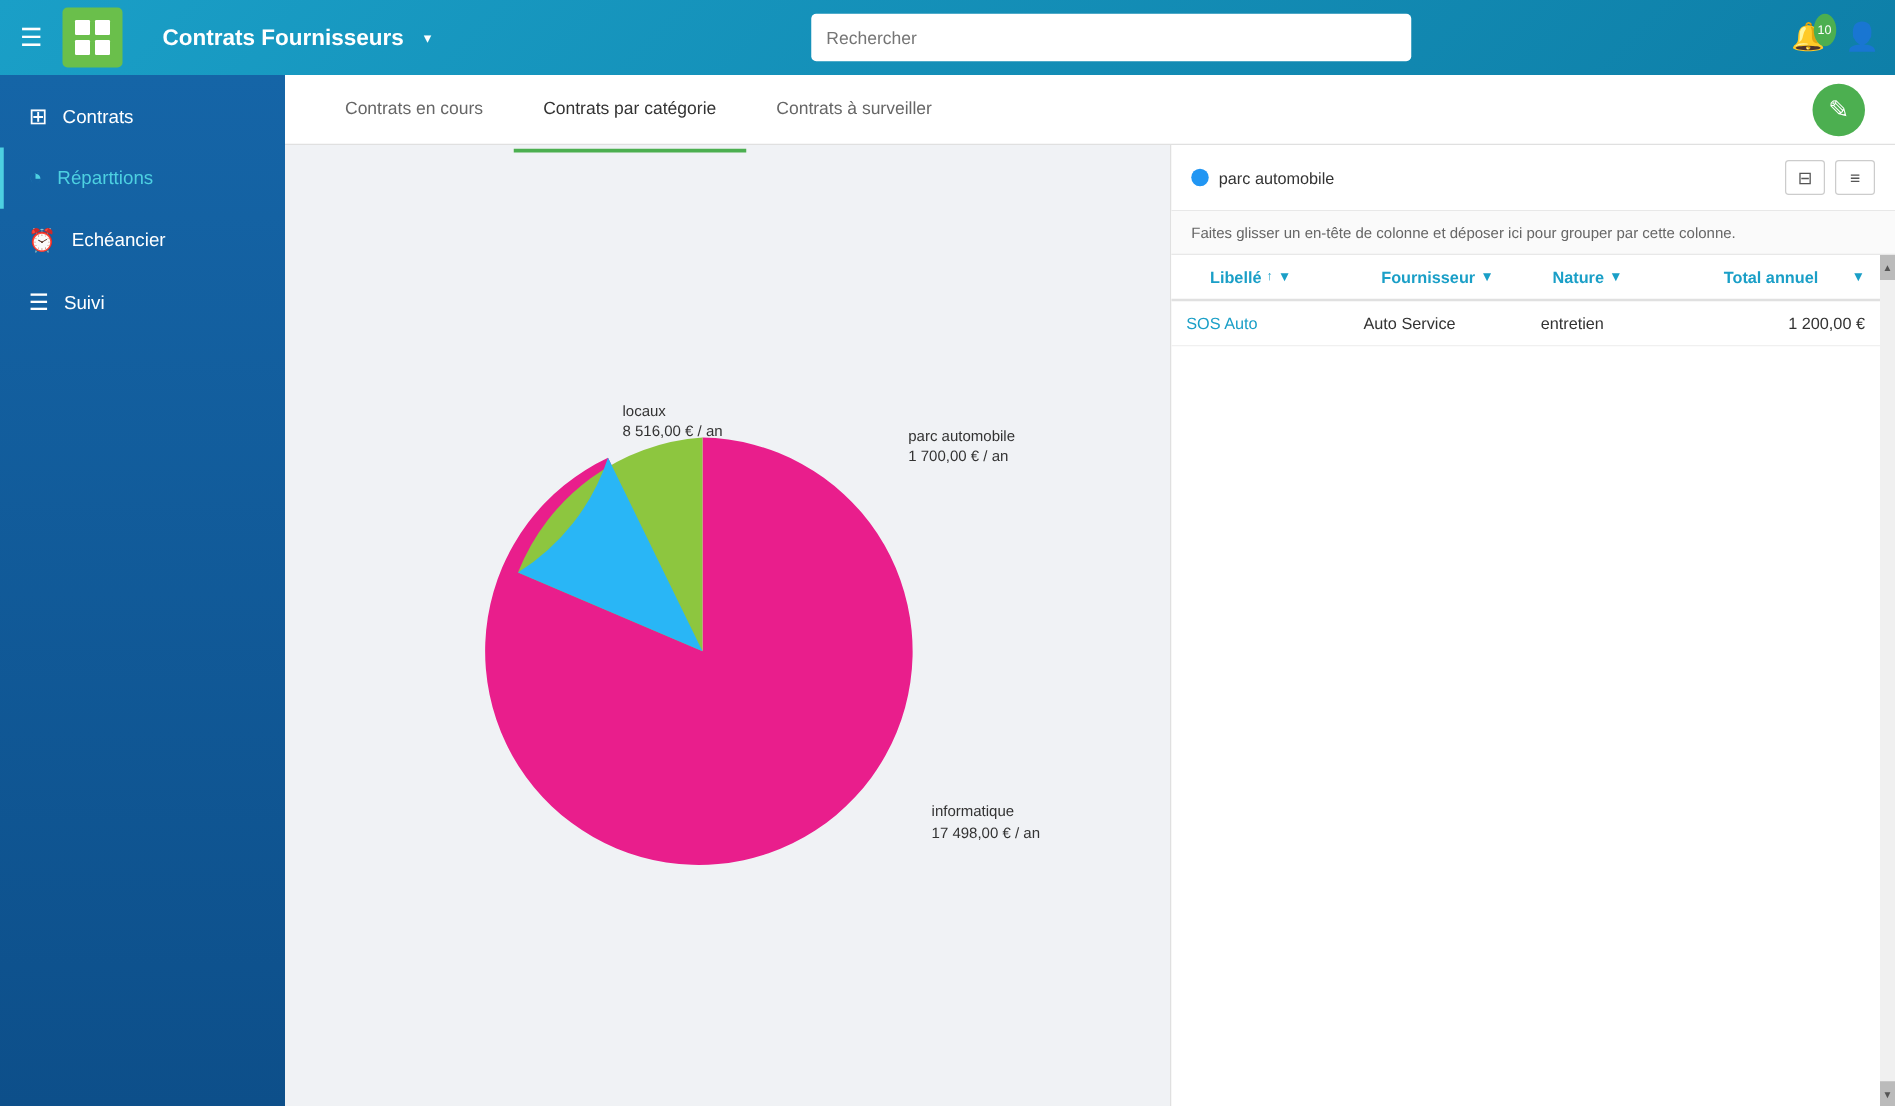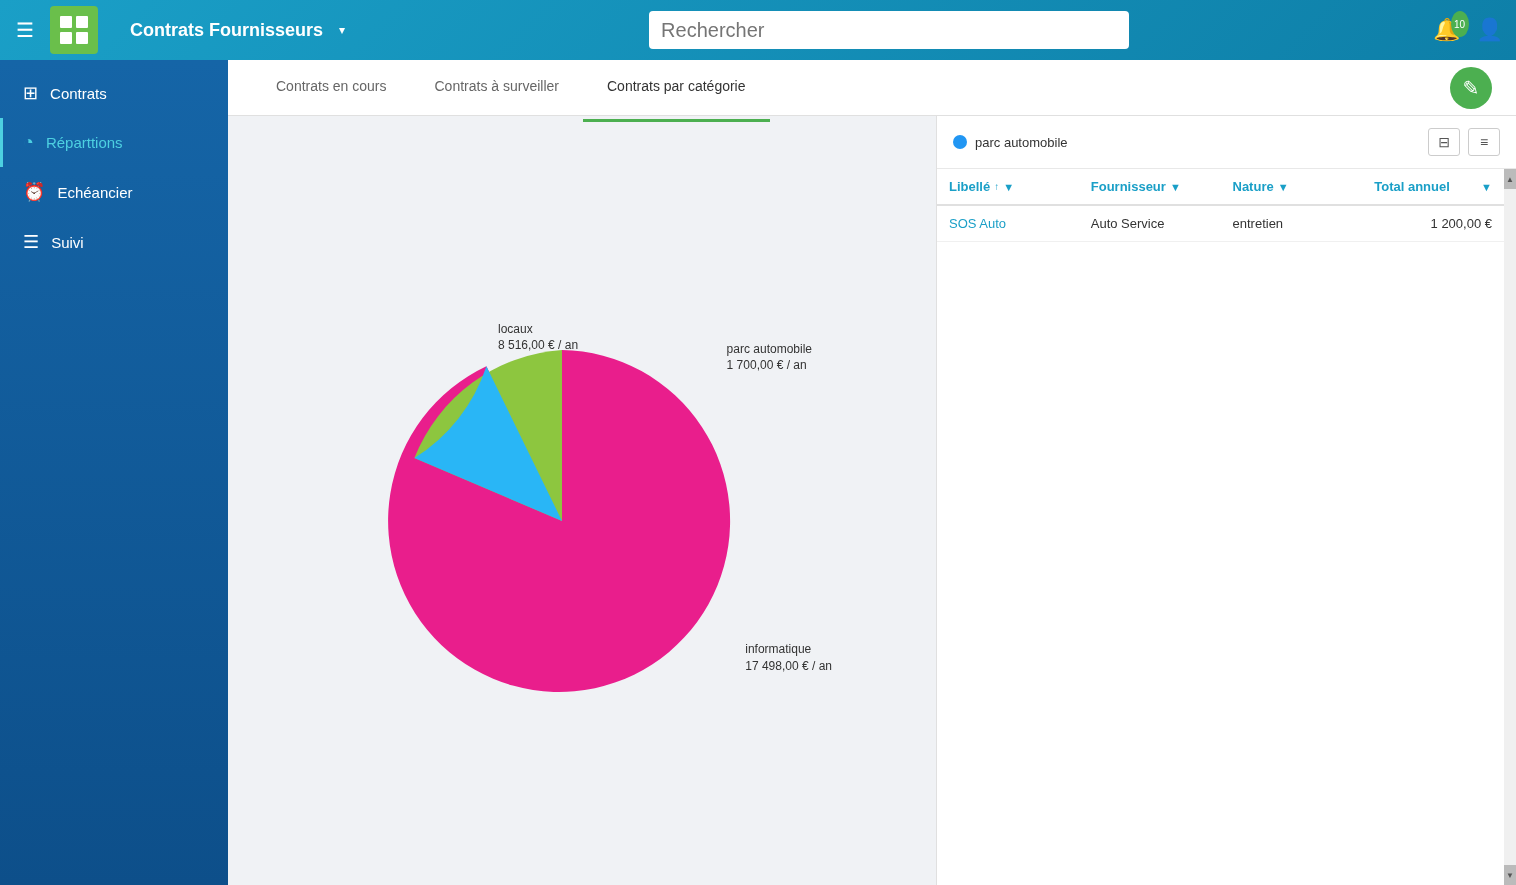--- a/index.html
+++ b/index.html
@@ -26,21 +26,21 @@
     .logo-box svg { width: 32px; height: 32px; }
     .app-title { color: white; font-size: 18px; font-weight: bold; margin-left: 20px; }
     .dropdown-arrow { color: white; font-size: 12px; margin-left: 4px; }
     .search-box {
       flex: 1; max-width: 480px; margin-left: auto;
       background: white; border-radius: 4px;
       display: flex; align-items: center; padding: 0 12px;
       height: 38px;
     }
     .search-box input {
-      border: none; outline: none; width: 100%; font-size: 20px; color: #0c4a6e;
+      border: none; outline: none; width: 100%; font-size: 14px; color: #0c4a6e;
     }
     .top-nav-actions { display: flex; align-items: center; gap: 16px; margin-left: auto; }
     .notif-wrapper { position: relative; cursor: pointer; }
     .notif-icon { color: white; font-size: 22px; }
     .notif-badge {
       position: absolute; top: -6px; right: -8px;
       background: #4caf50; color: white; border-radius: 50%;
       width: 18px; height: 26px; font-size: 10px;
       display: flex; align-items: center; justify-content: center;
     }
@@ -185,20 +185,21 @@
       border-bottom: 1px solid #e8e8e8;
     }
     .data-table { flex: 1; overflow-y: auto; }
     .table-header {
       display: flex;
       background: white;
       border-bottom: 2px solid #e0e0e0;
       position: sticky;
       top: 0;
       z-index: 2;
+      padding-left: 19px;
     }
     .th {
       display: flex; align-items: center; gap: 4px;
       padding: 10px 12px;
       font-weight: bold;
       color: #1a9fc7;
       font-size: 13px;
       flex: 1;
     }
     .th .filter-icon { color: #1a9fc7; font-size: 11px; cursor: pointer; }
@@ -287,25 +288,25 @@
       <span>Suivi</span>
     </div>
   </div>
 
   <div class="content">
 
     <div class="tabs-bar">
       <div class="tab">
         <span>Contrats en cours</span>
       </div>
+      <div class="tab active">
+        <span>Contrats par catégorie</span>
+      </div>
       <div class="tab">
         <span>Contrats à surveiller</span>
-      </div>
-      <div class="tab active">
-        <span>Contrats par catégorie</span>
       </div>
       <div class="tab-add-btn">
         <span>✎</span>
       </div>
     </div>
 
     <div class="content-area">
 
       <div class="chart-section">
         <div class="pie-container">
@@ -343,20 +344,21 @@
           <div class="legend-dot" style="background:#2196f3;"></div>
           <span class="legend-label">parc automobile</span>
           <div class="legend-btn">
             <span>⊟</span>
           </div>
           <div class="legend-btn">
             <span>≡</span>
           </div>
         </div>
 
+        <div class="drag-hint">Faites glisser un en-tête de colonne et déposer ici pour grouper par cette colonne.</div>
 
         <div class="table-section-inner">
           <div class="data-table">
 
             <div class="table-header">
               <div class="th">
                 <span>Libellé</span>
                 <span class="sort-icon">↑</span>
                 <span class="filter-icon">▼</span>
               </div>

